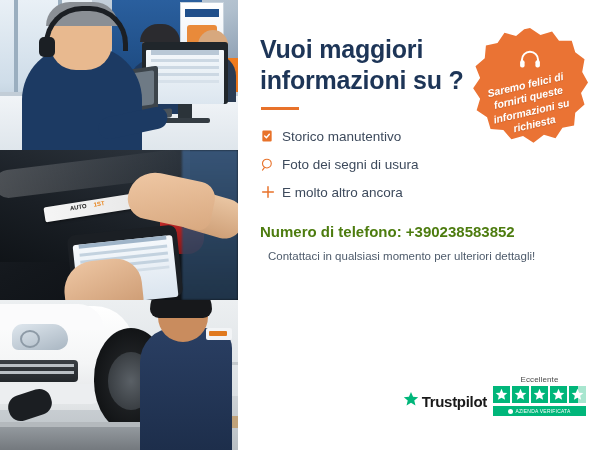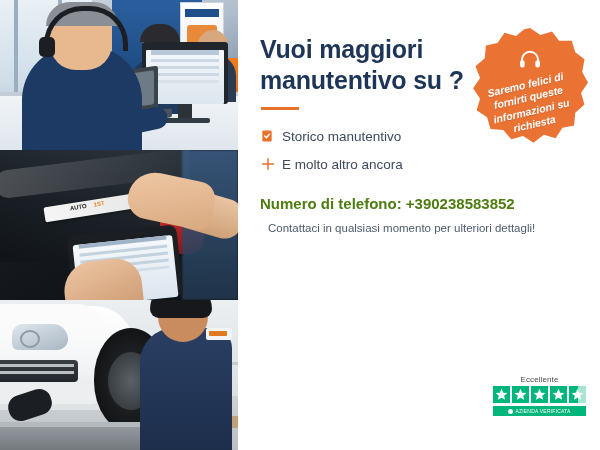--- a/index.html
+++ b/index.html
@@ -427,21 +427,21 @@
       <div class="badge-m"></div>
       <div class="glove"></div>
     </div>
 
   </div>
 
   <div class="content">
 
     <h1 class="headline">
       <span>Vuoi maggiori</span><br>
-      <span>manutentivo su ?</span>
+      <span>informazioni su ?</span>
     </h1>
 
     <div class="divider"></div>
 
     <div class="badge">
       <div class="burst"></div>
       <span class="headset-icon">
         <svg viewBox="0 0 24 20" width="22" height="18">
           <path d="M3 13V11a9 9 0 0 1 18 0v2" fill="none" stroke="#ffffff" stroke-width="2.2" stroke-linecap="round"></path>
           <rect x="1" y="11.5" width="5" height="8" rx="2.2" fill="#ffffff"></rect>
@@ -457,40 +457,57 @@
         <span class="ic">
           <svg viewBox="0 0 24 24" width="14" height="14">
             <rect x="4" y="2.5" width="16" height="19" rx="2" fill="#e8722a"></rect>
             <path d="M8 12l3 3 5-6" fill="none" stroke="#ffffff" stroke-width="2.4" stroke-linecap="round" stroke-linejoin="round"></path>
           </svg>
         </span>
         <span class="lbl">Storico manutentivo</span>
       </li>
 
 
+      <li class="feature">
+        <span class="ic">
+          <svg viewBox="0 0 24 24" width="15" height="15">
+            <circle cx="11" cy="10.5" r="7" fill="none" stroke="#e8722a" stroke-width="1.8"></circle>
+            <path d="M7 17l-3 4" stroke="#e8722a" stroke-width="1.8" stroke-linecap="round"></path>
+          </svg>
+        </span>
+        <span class="lbl">Foto dei segni di usura</span>
+      </li>
 
 
       <li class="feature">
         <span class="ic">
           <svg viewBox="0 0 24 24" width="16" height="16">
             <path d="M12 4v16M4 12h16" stroke="#e8722a" stroke-width="2.2" stroke-linecap="round"></path>
           </svg>
         </span>
         <span class="lbl">E molto altro ancora</span>
       </li>
 
     </ul>
 
     <div class="phone-title">Numero di telefono: +390238583852</div>
 
     <p class="phone-sub">
       <span>Contattaci in qualsiasi momento per ulteriori dettagli!</span><br>
     </p>
 
     <div class="trustpilot">
+      <div class="tp-logo">
+        <span>
+          <svg viewBox="0 0 24 24" width="16" height="16">
+            <path d="M12 1.6l3.1 7.1 7.7.6-5.9 5 1.8 7.5L12 17.8 5.3 21.8l1.8-7.5-5.9-5 7.7-.6z" fill="#00b67a"></path>
+          </svg>
+        </span>
+        <span class="tp-name">Trustpilot</span>
+      </div>
 
       <div class="tp-right">
         <div class="tp-rating-label">Eccellente</div>
         <div class="tp-stars">
           <span class="tp-star">
             <svg viewBox="0 0 24 24" width="13" height="13">
                 <path d="M12 1.6l3.1 7.1 7.7.6-5.9 5 1.8 7.5L12 17.8 5.3 21.8l1.8-7.5-5.9-5 7.7-.6z" fill="#ffffff"></path>
               </svg>
           </span>
           <span class="tp-star">

